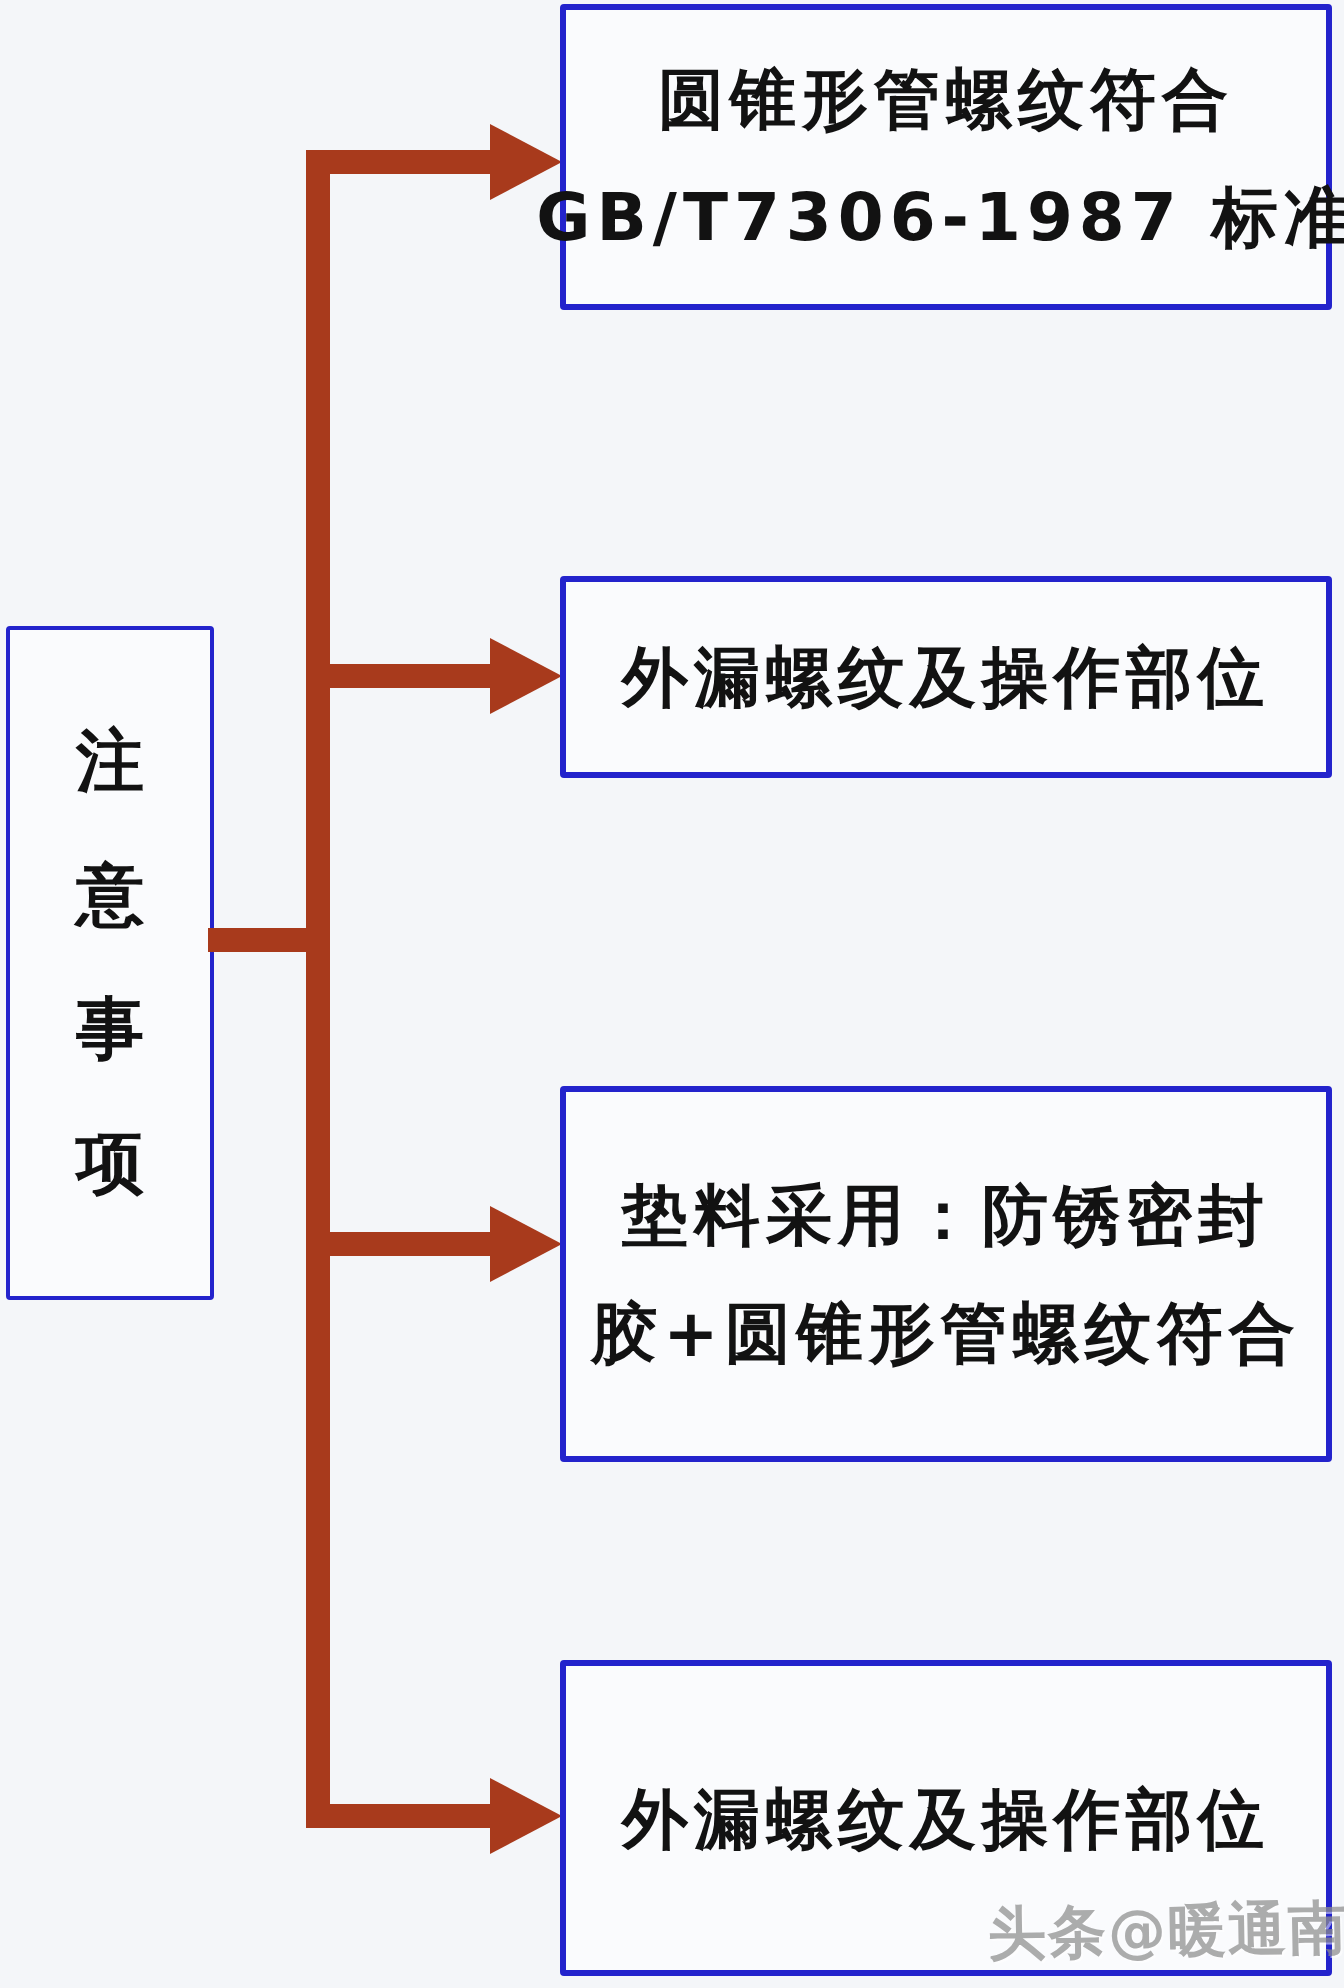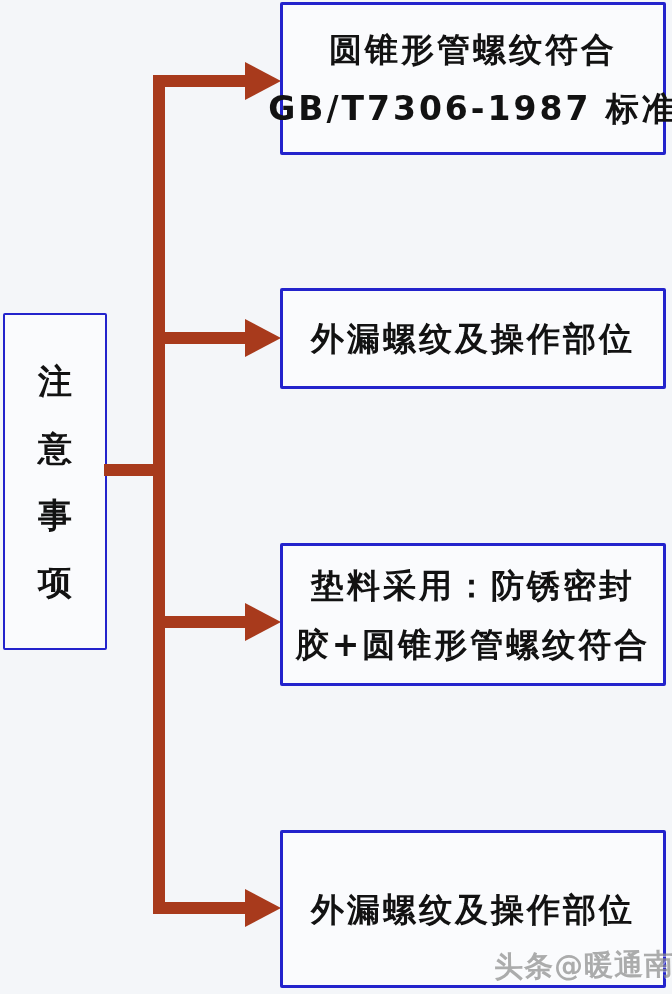--- a/index.html
+++ b/index.html
@@ -47,21 +47,21 @@
   }
   .node-line {
     font-size: 33px;
     font-weight: bold;
     line-height: 1;
     letter-spacing: 3px;
     white-space: nowrap;
   }
   .n1 { top: 2px;   height: 153px; }
   .n2 { top: 288px; height: 101px; }
-  .n3 { top: 543px; height: 143px; }
+  .n3 { top: 543px; height: 188px; }
   .n4 { top: 830px; height: 158px; }
 
   .line {
     position: absolute;
     background: var(--arrow-color, #A83A1C);
   }
   .trunk {
     left: 153px;
     top: 75px;
     width: 12px;

